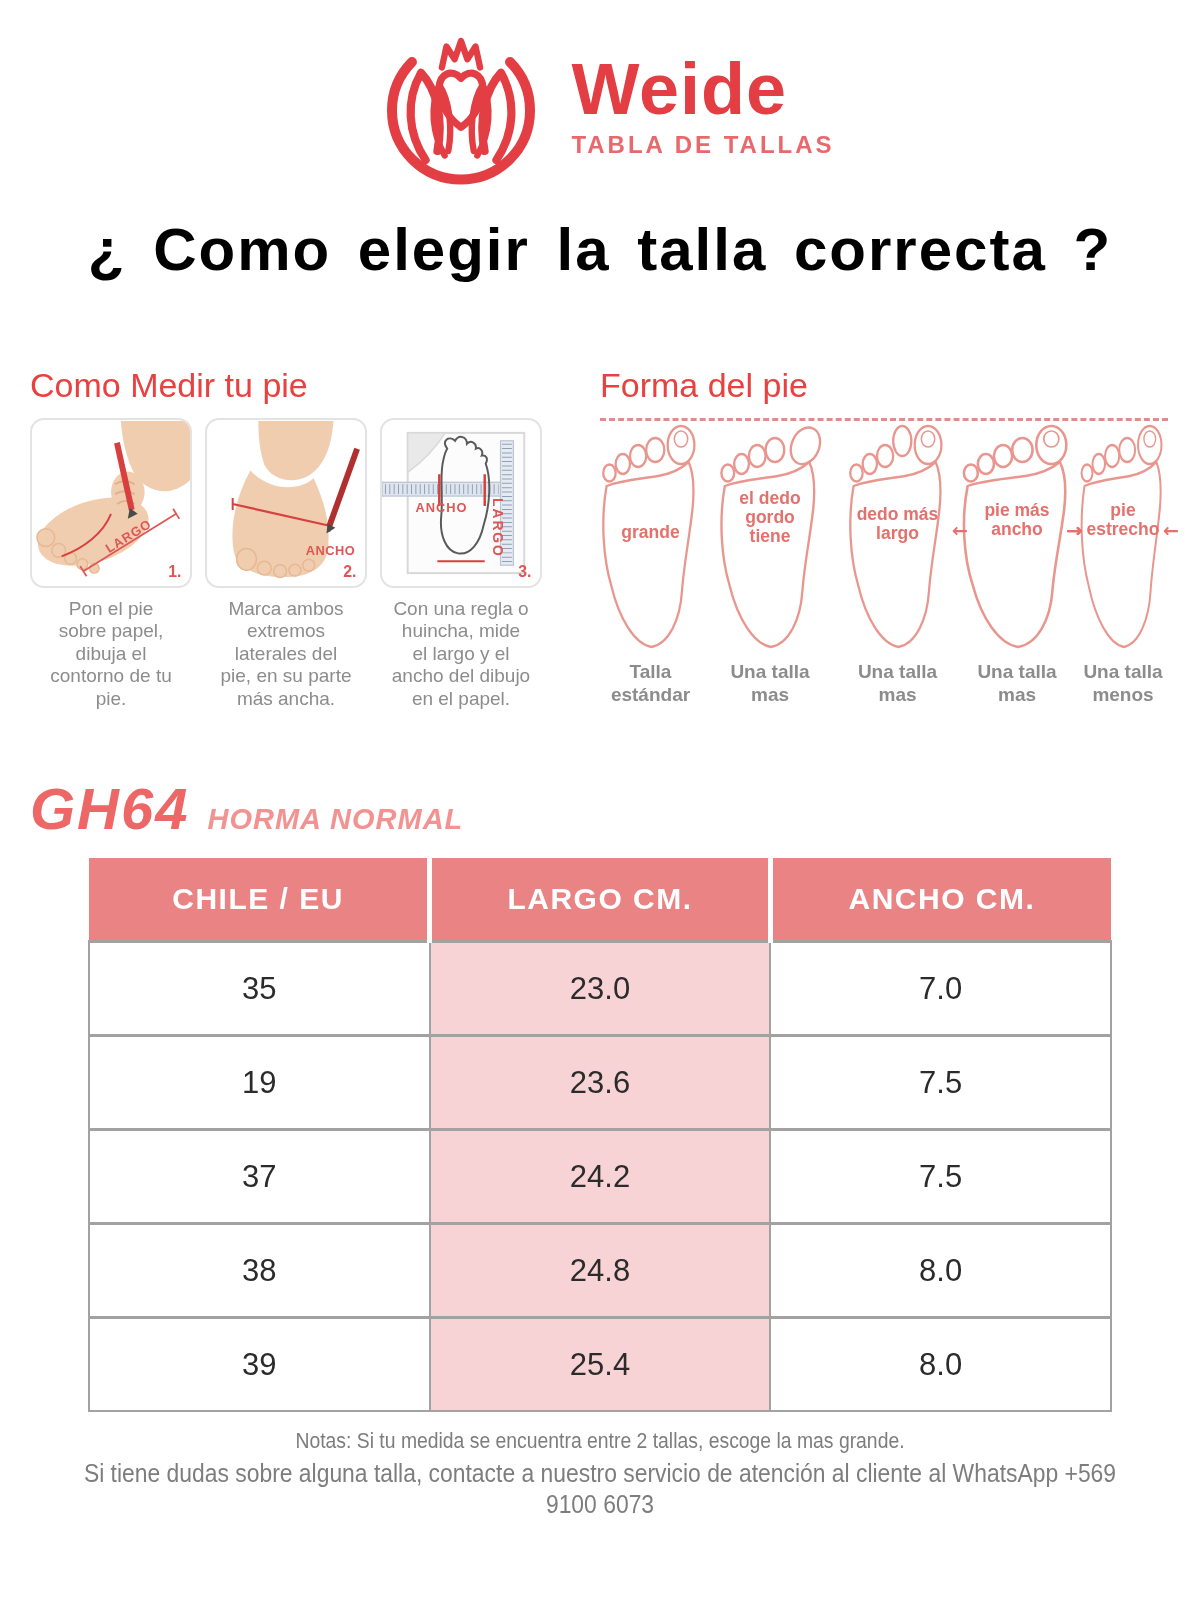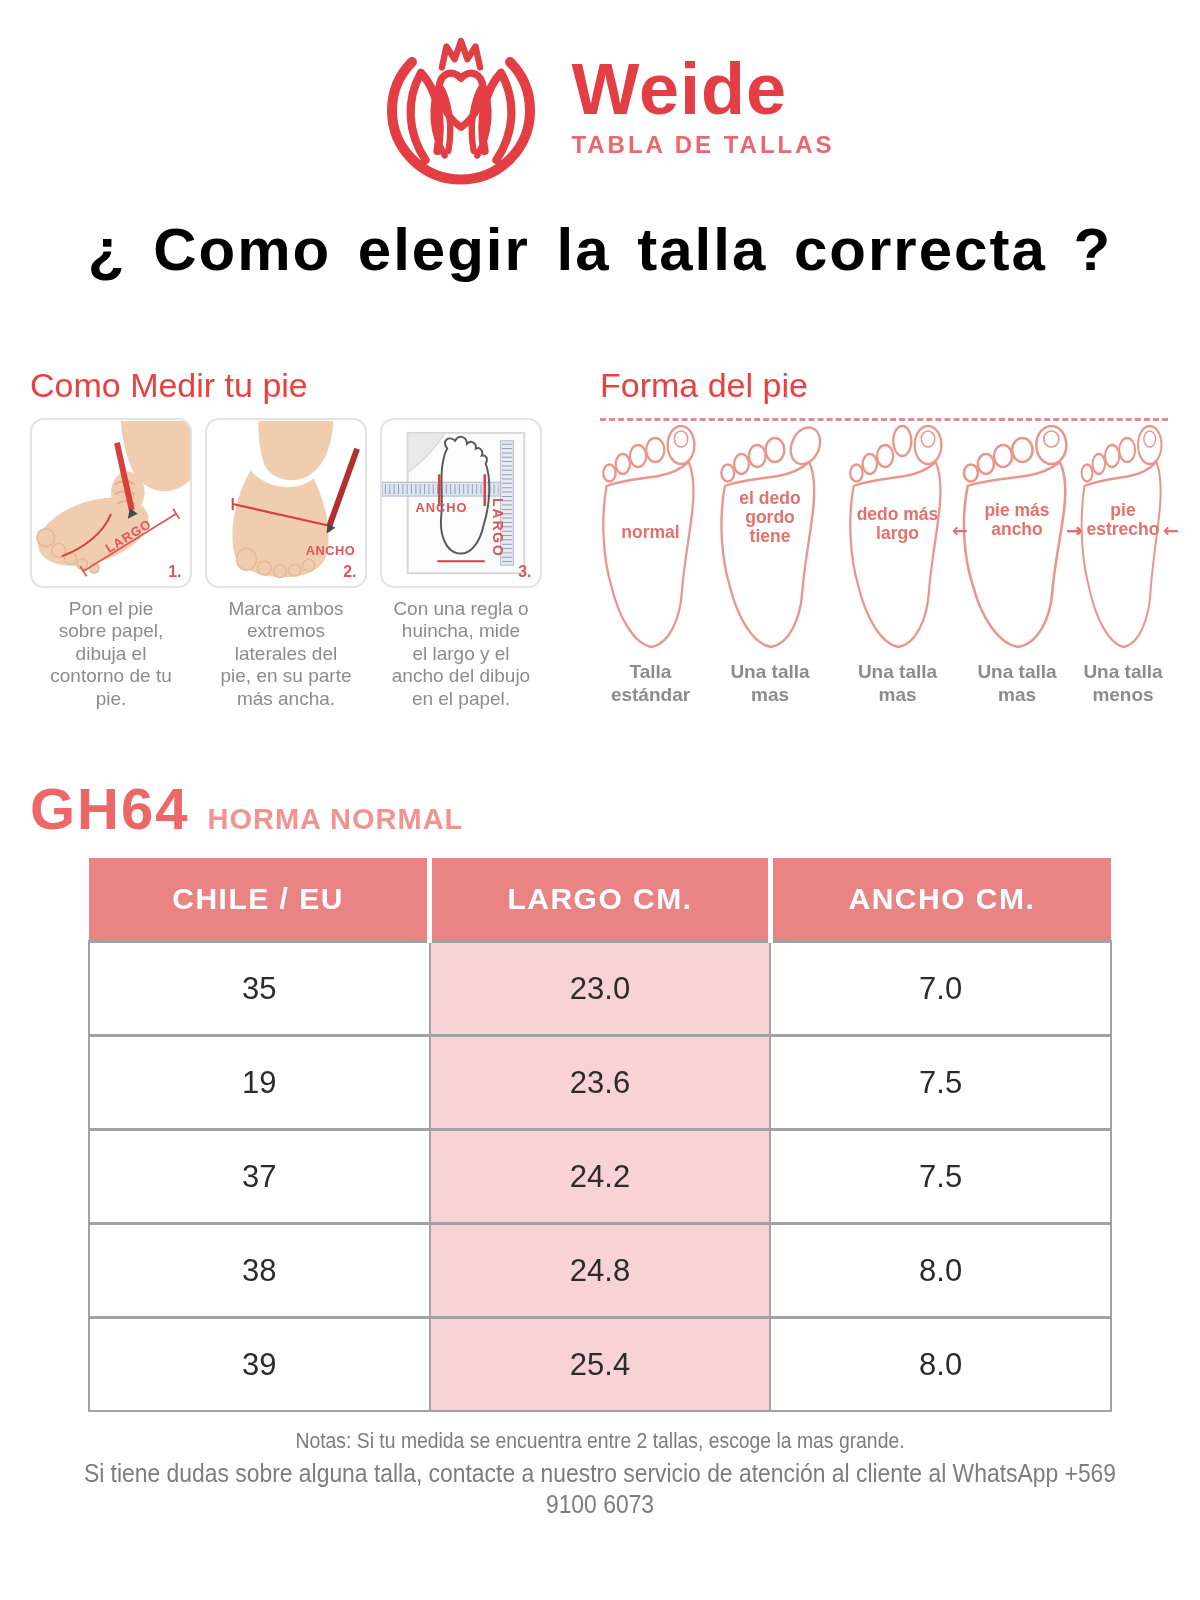--- a/index.html
+++ b/index.html
@@ -30,21 +30,21 @@
 
   
   .feet-strip{position:relative;height:282px;margin-top:12px;border-top:3px dashed #dd8d8a;}
   .foot{position:absolute;top:2px;text-align:center;}
   .foot svg{display:block;}
   .foot-label{position:absolute;left:50%;transform:translateX(-50%);width:140px;text-align:center;font-size:17.5px;font-weight:bold;color:#e4716c;line-height:1.08;white-space:pre-line;}
   .foot-caption{position:absolute;top:238px;left:50%;transform:translateX(-50%);width:130px;text-align:center;font-size:19px;font-weight:bold;color:#8c8c8c;line-height:1.2;white-space:pre-line;}
   .arrow{position:absolute;font-family:"DejaVu Sans",sans-serif;font-size:19px;font-weight:bold;color:#e4716c;}
 
   
-  .model-line{padding:0 30px;margin-top:70px;display:flex;align-items:baseline;}
+  .model-line{padding:0 30px;margin-top:70px;display:flex;align-items:baseline;font-style:italic;}
   .model-code{font-size:58px;font-weight:800;color:#ee6767;letter-spacing:2px;line-height:1;}
   .model-sub{font-size:29px;font-weight:bold;color:#f39391;letter-spacing:1px;margin-left:18px;}
 
   
   table.size-table{width:1024px;margin:20px auto 0 auto;border-collapse:collapse;table-layout:fixed;}
   .size-table th{background:#ea8384;color:#fff;font-size:30px;font-weight:bold;letter-spacing:1.5px;height:80px;border-right:5px solid #ffffff;}
   .size-table th:last-child{border-right:none;}
   .size-table td{height:89px;border:2px solid #a2a2a2;border-top-width:3px;text-align:center;font-size:31px;color:#2b2b2b;background:#ffffff;}
   .size-table td.pink{background:#f8d3d5;}
 
@@ -173,21 +173,21 @@
         <div class="foot" style="left:-2px;width:105px">
           <svg width="105" height="230" viewBox="0 0 110 230" preserveAspectRatio="none" fill="#ffffff" stroke="#e9968f" stroke-width="2.4">
             <ellipse cx="87" cy="22" rx="14" ry="19"></ellipse>
             <ellipse cx="87" cy="16" rx="7" ry="8" fill="none" stroke-width="1.6"></ellipse>
             <ellipse cx="60" cy="27" rx="9.5" ry="12"></ellipse>
             <ellipse cx="42" cy="33" rx="8.5" ry="11"></ellipse>
             <ellipse cx="26" cy="41" rx="7.5" ry="10"></ellipse>
             <ellipse cx="12" cy="50" rx="6.5" ry="8.5"></ellipse>
             <path d="M 9 63 C 3 95 5 134 14 163 C 22 195 38 221 56 224 C 74 221 86 197 88 168 C 90 141 96 113 99 86 C 101 67 100 50 95 39 C 87 46 75 51 63 53 C 45 56 25 57 9 63 Z"></path>
           </svg>
-          <div class="foot-label" style="top:100px">normal</div>
+          <div class="foot-label" style="top:100px">grande</div>
           <div class="foot-caption">Talla
 estándar</div>
         </div>
 
         <div class="foot" style="left:116px;width:108px">
           <svg width="108" height="230" viewBox="0 0 110 230" preserveAspectRatio="none" fill="#ffffff" stroke="#e9968f" stroke-width="2.4">
             <ellipse cx="87" cy="22" rx="14" ry="19" transform="rotate(24 87 32)"></ellipse>
             <ellipse cx="60" cy="27" rx="9.5" ry="12"></ellipse>
             <ellipse cx="42" cy="33" rx="8.5" ry="11"></ellipse>
             <ellipse cx="26" cy="41" rx="7.5" ry="10"></ellipse>

